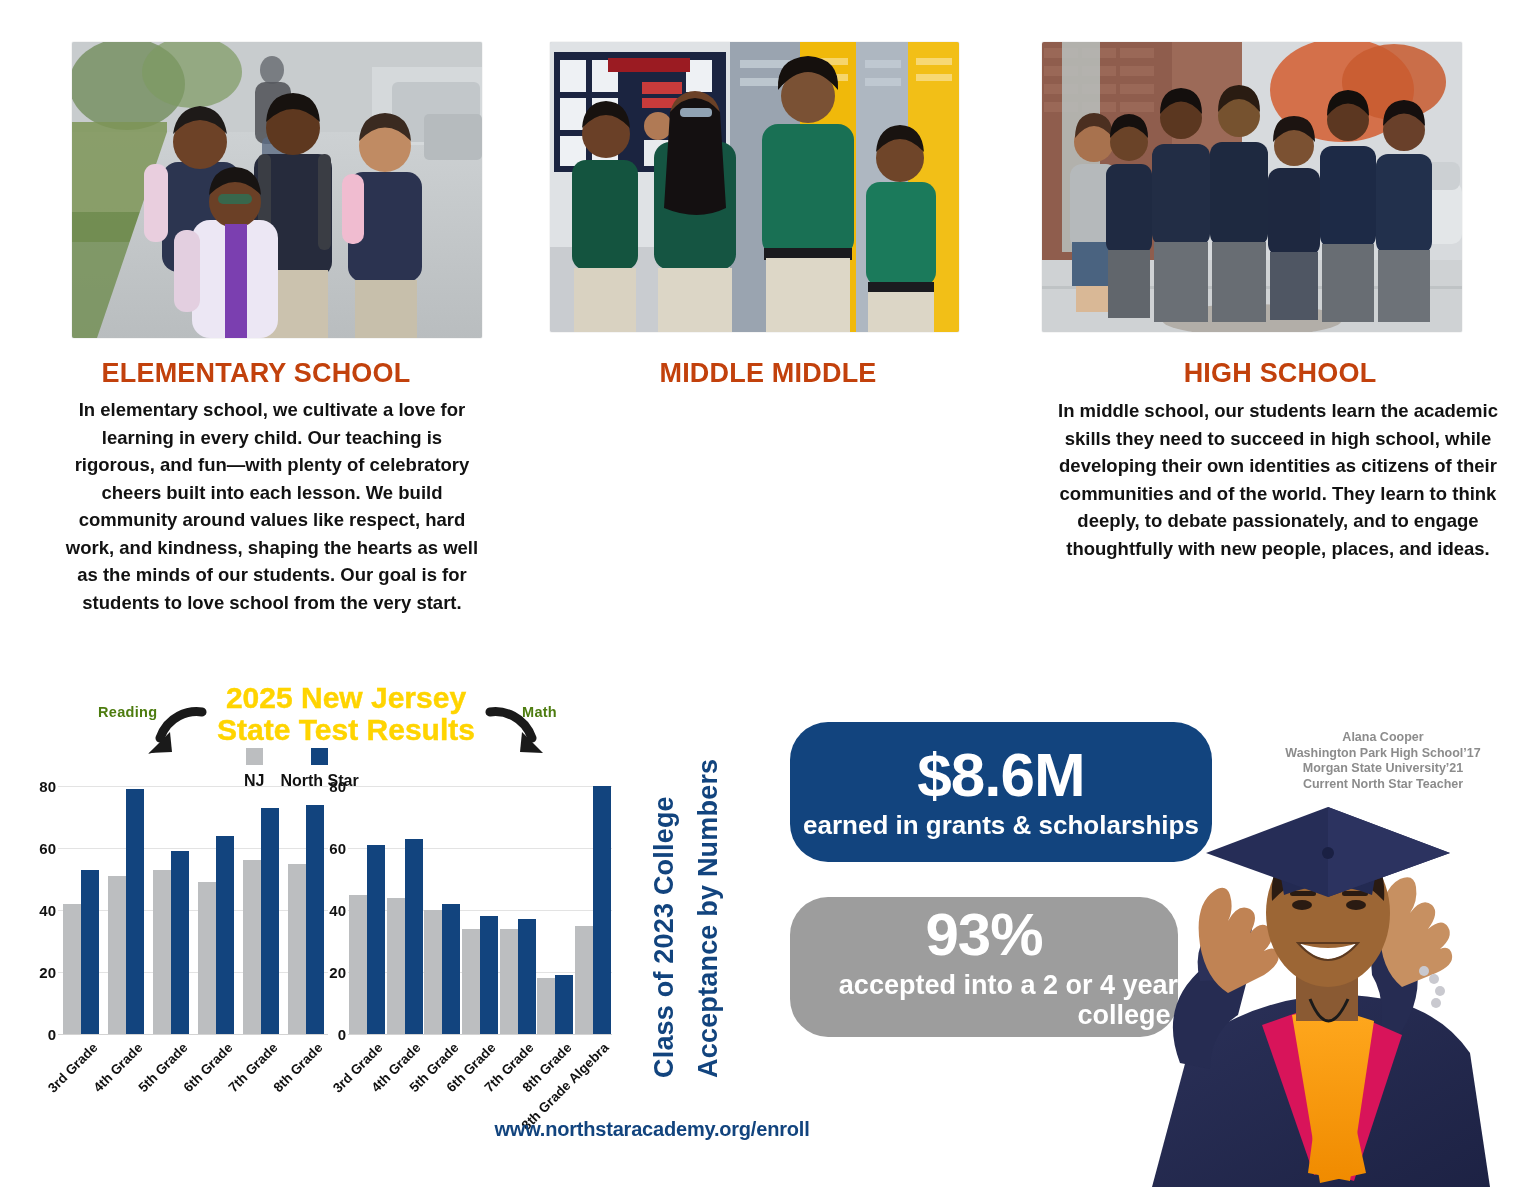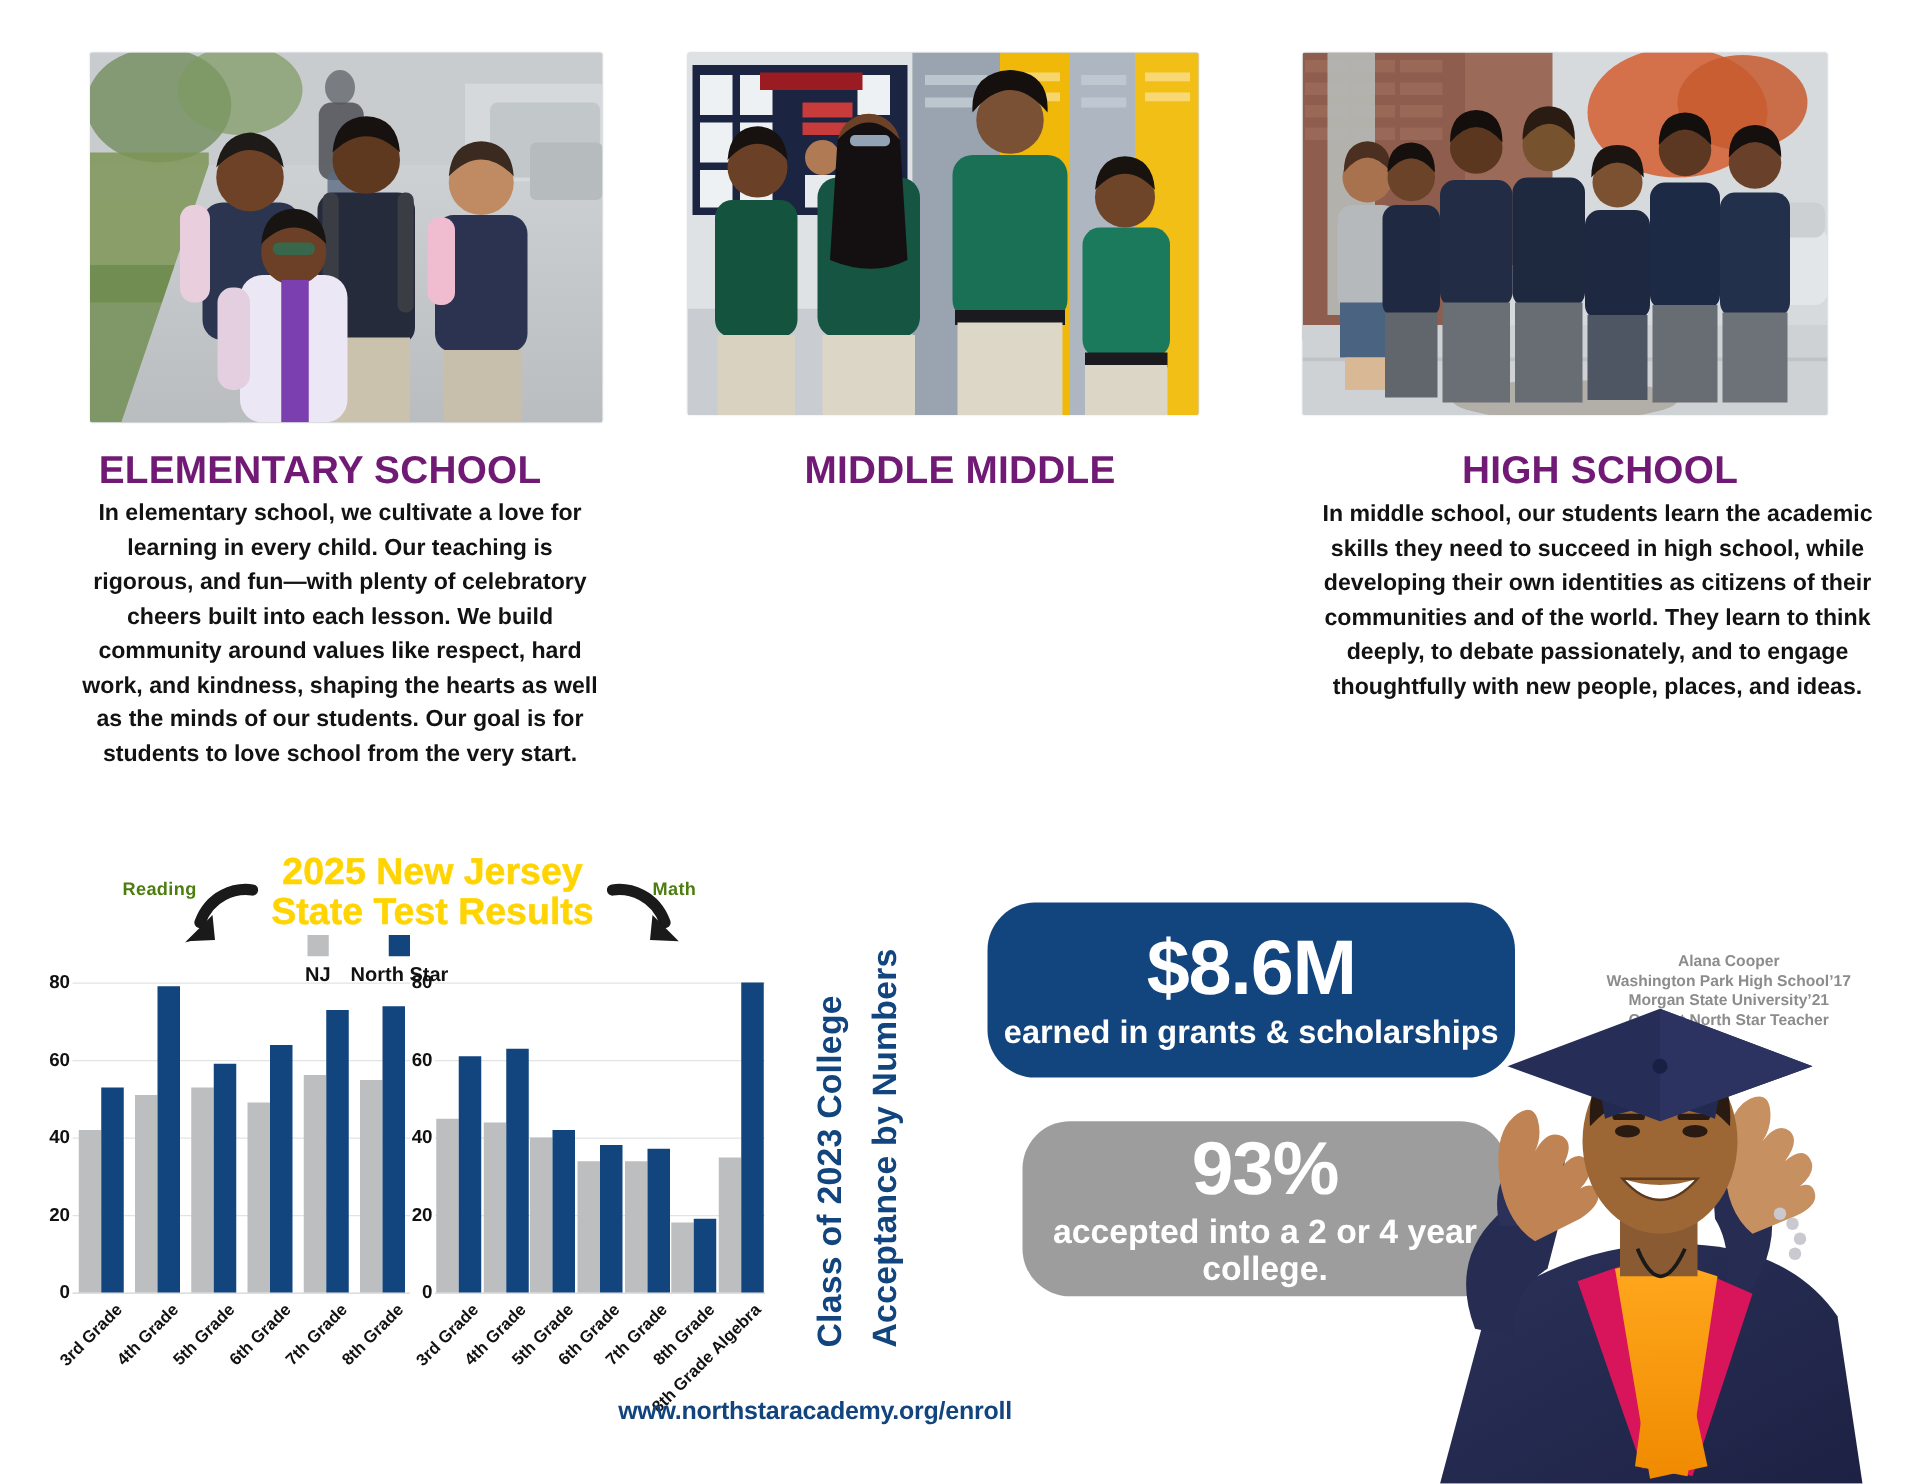--- a/index.html
+++ b/index.html
@@ -18,22 +18,22 @@
     position: absolute; top: 42px; border-radius: 2px; overflow: hidden;
     box-shadow: 0 0 0 1px rgba(0,0,0,0.04);
     background: #cfd4d8;
   }
   .col-1 .col-photo { left: 72px;  width: 410px; height: 296px; }
   .col-2 .col-photo { left: 38px;  width: 409px; height: 290px; }
   .col-3 .col-photo { left: 18px;  width: 420px; height: 290px; }
 
   .col-title {
     position: absolute; width: 100%; text-align: center;
-    top: 358px; font-size: 31px; font-weight: bold; letter-spacing: .2px;
-    color: #701a75;
+    top: 358px; font-size: 27px; font-weight: bold; letter-spacing: .2px;
+    color: #c2410c;
   }
   .col-body {
     position: absolute; top: 396px; font-size: 18.5px; line-height: 27.5px;
     font-weight: bold; color: #121212; text-align: center;
   }
   .col-1 .col-body { left: 62px; width: 420px; text-align: center; }
   .col-2 .col-body { left: 542px; width: 448px; top: 397px; }
 
   
   .chart-zone { position: absolute; left: 0; top: 676px; width: 660px; height: 470px; }
@@ -90,28 +90,28 @@
     font-size: 27px; font-weight: bold; color: #12447e; letter-spacing: .2px;
   }
   .vline-1 { left: 8px; }
   .vline-2 { left: 52px; }
 
   .stat-card {
     position: absolute; border-radius: 38px; color: #fff; text-align: center;
     display: flex; flex-direction: column; justify-content: center; align-items: center;
   }
   .stat-blue { left: 790px; top: 722px; width: 422px; height: 140px; background: #12447e; }
-  .stat-gray { left: 818px; top: 897px; width: 388px; height: 140px; background: #9d9d9d; }
+  .stat-gray { left: 790px; top: 897px; width: 388px; height: 140px; background: #9d9d9d; text-align: right; }
   .stat-big { font-size: 62px; font-weight: bold; line-height: 62px; letter-spacing: -1px; }
   .stat-sub { font-size: 26px; font-weight: bold; line-height: 30px; margin-top: 4px; }
   .stat-gray .stat-big { font-size: 60px; }
   .stat-gray .stat-sub { font-size: 27px; }
 
   .caption {
-    position: absolute; left: 1258px; top: 762px; width: 250px;
+    position: absolute; left: 1258px; top: 730px; width: 250px;
     text-align: center; font-size: 12.5px; font-weight: bold; line-height: 15.5px;
     color: #8c8c8c;
   }
 
   .grad-photo { position: absolute; left: 1040px; top: 795px; width: 500px; height: 392px; }
 
   .url {
     position: absolute; left: 0; top: 1118px; width: 1536px; text-align: center;
     font-size: 20px; font-weight: bold; color: #12447e; letter-spacing: -0.2px;
   }

